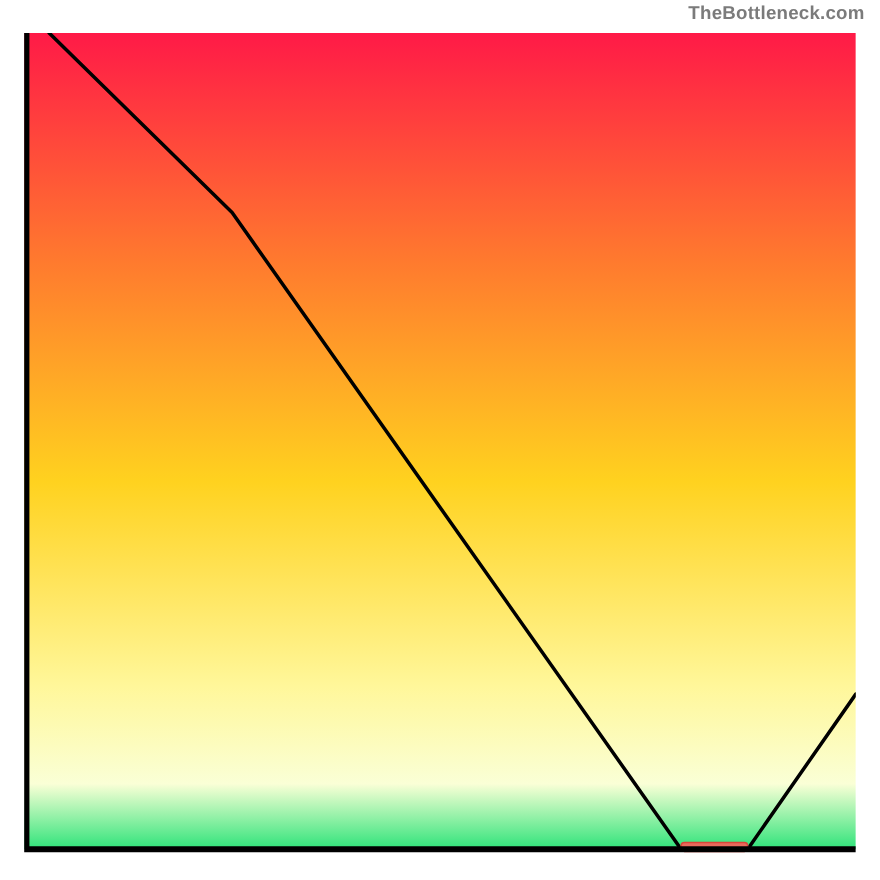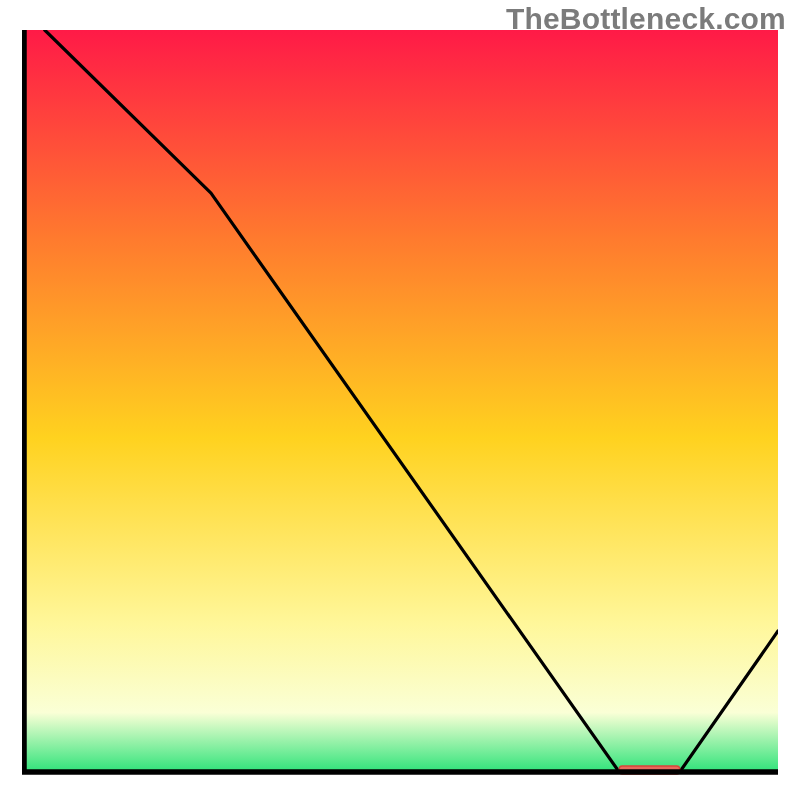--- a/index.html
+++ b/index.html
@@ -13,21 +13,21 @@
   }
   .stage {
     position: relative;
     width: 800px;
     height: 800px;
   }
   .watermark {
     position: absolute;
     top: 2px;
     right: 14px;
-    font-size: 30px;
+    font-size: 17px;
     font-weight: 600;
     color: #7b7b7b;
     letter-spacing: 0.2px;
     user-select: none;
   }
   .plot {
     position: absolute;
     left: 22px;
     top: 30px;
     width: 756px;

